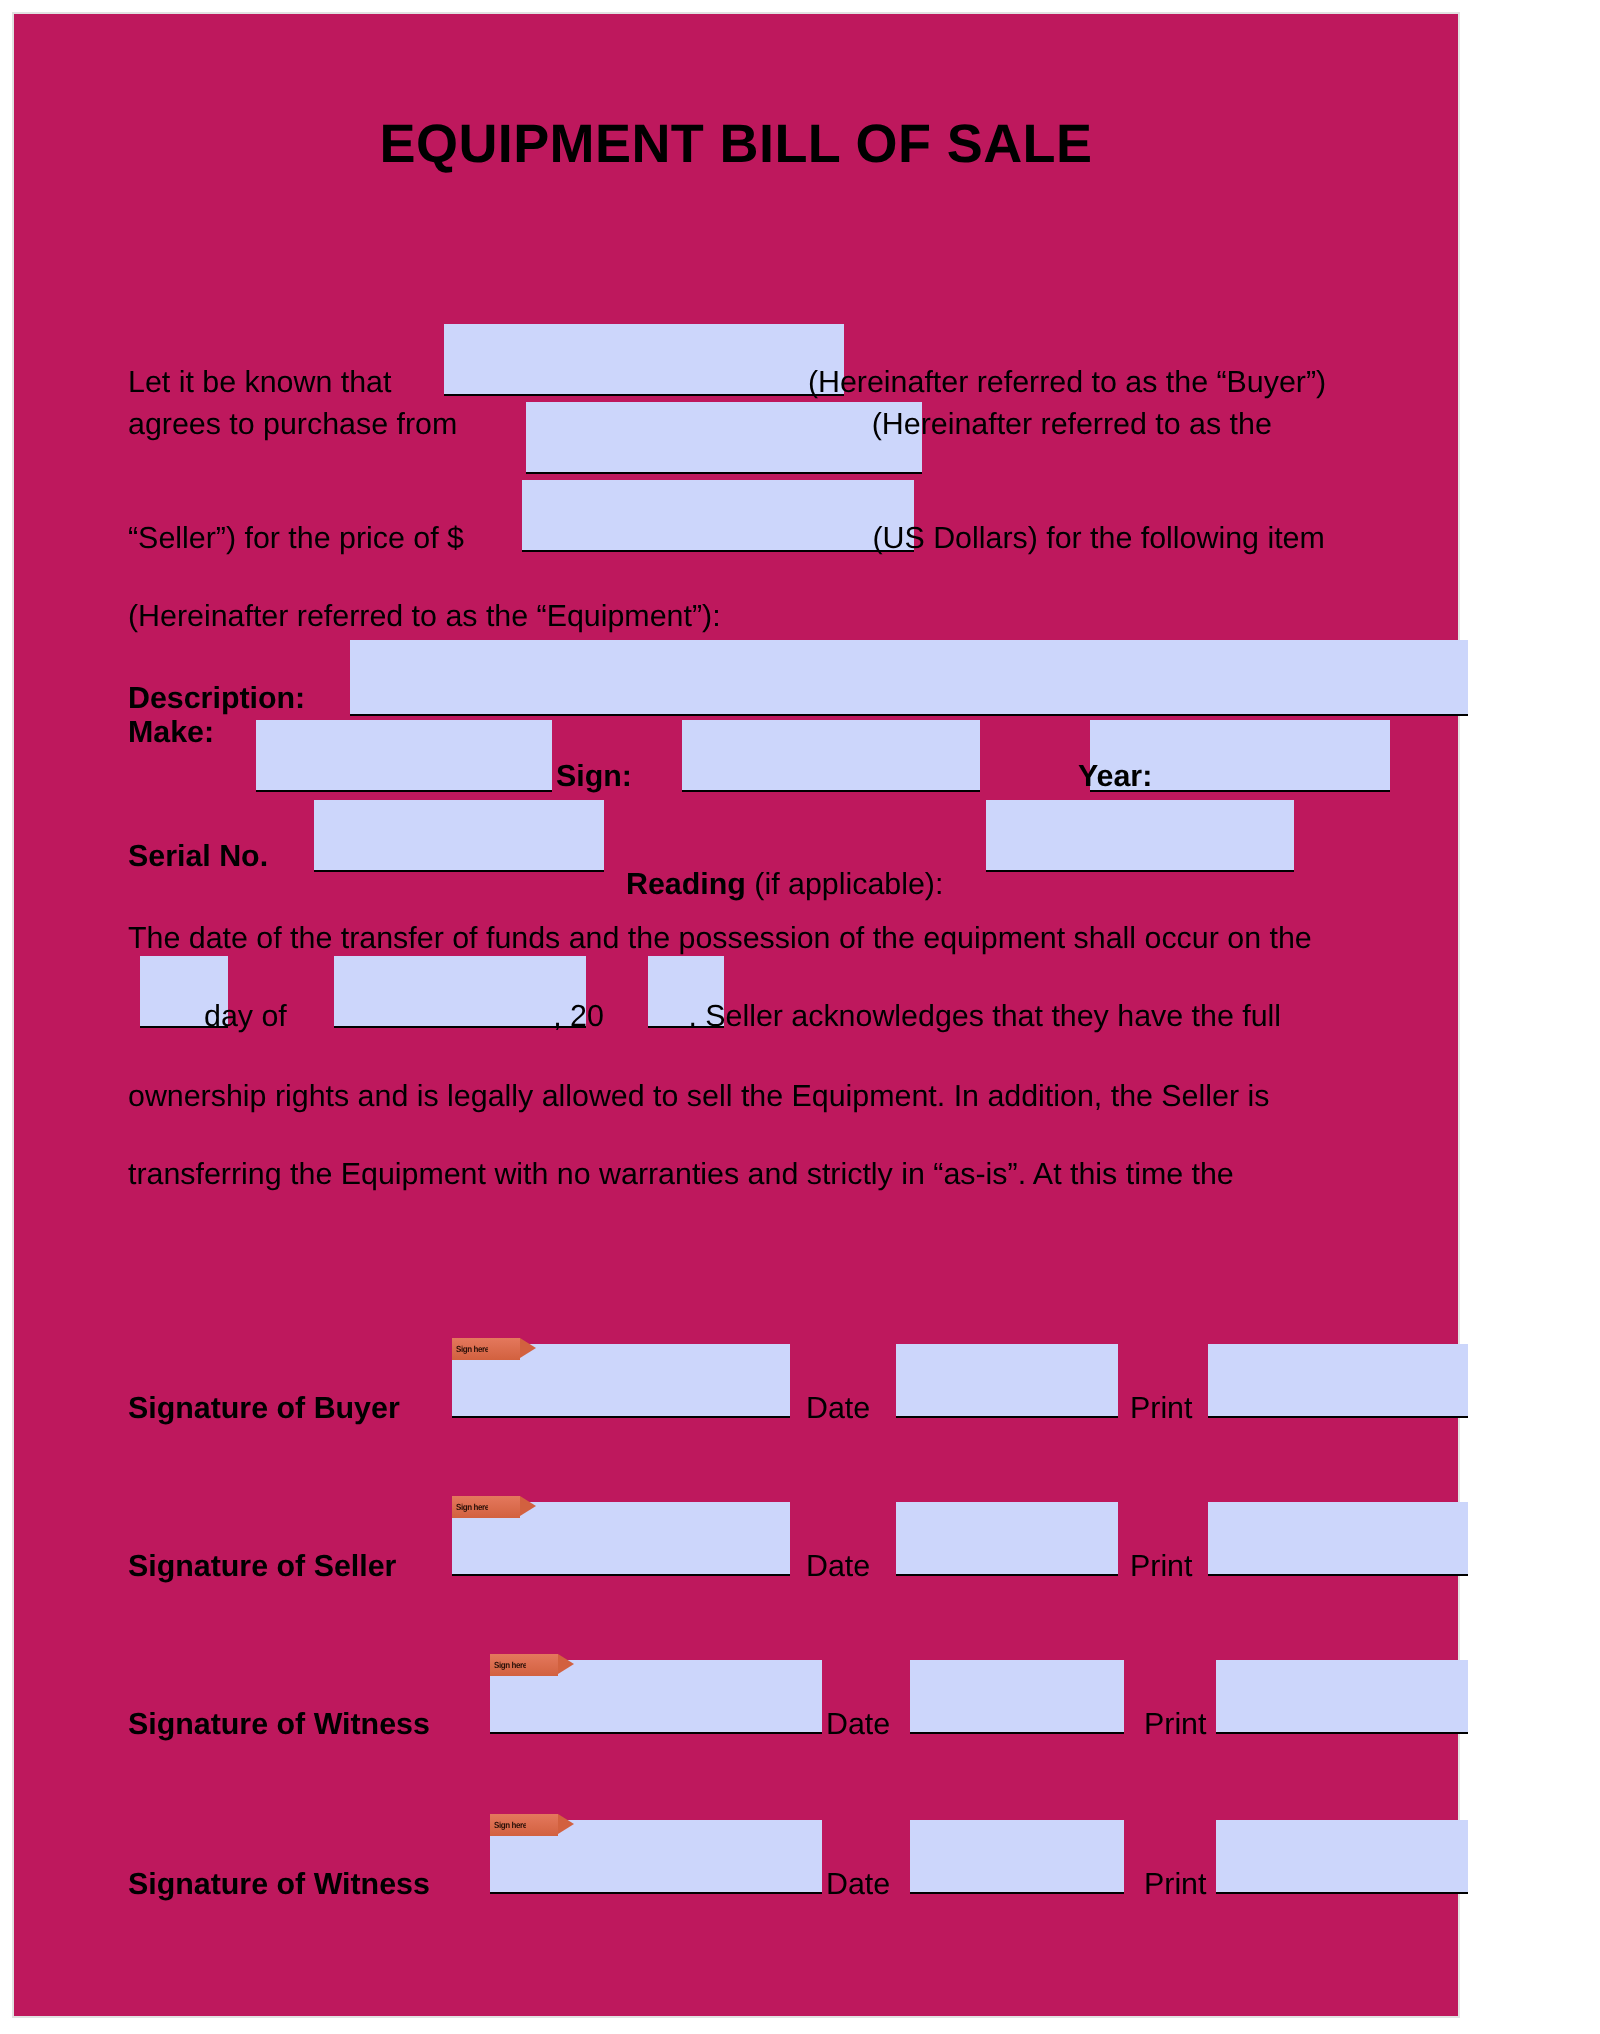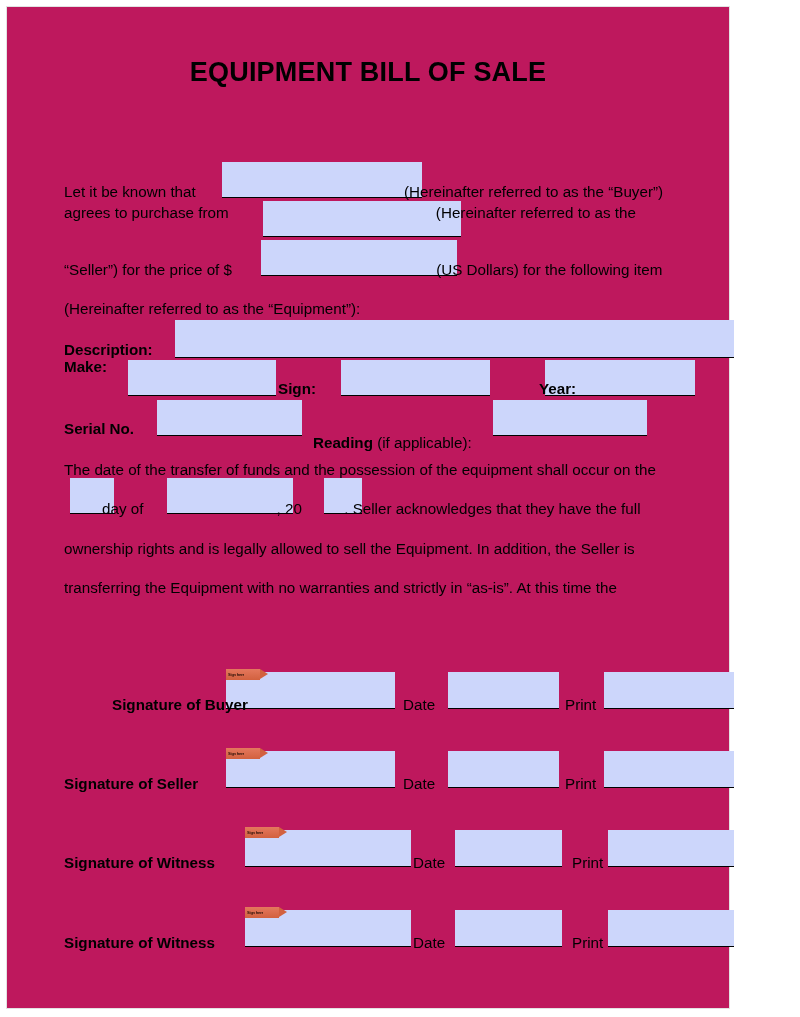--- a/index.html
+++ b/index.html
@@ -153,21 +153,21 @@
   <div class="line" style="top:534px;">ownership rights and is legally allowed to sell the Equipment. In addition, the Seller is</div>
   <div class="line" style="top:573px;">transferring the Equipment with no warranties and strictly in “as-is”. At this time the</div>
 
   <div class="sign-tag" style="left:219px; top:662px;">
     <span class="tag-text">Sign here</span>
     <span class="tip"></span>
   </div>
   <div class="fld" style="left:219px; top:665px; width:169px; height:37px;"></div>
   <div class="fld" style="left:441px; top:665px; width:111px; height:37px;"></div>
   <div class="fld" style="left:597px; top:665px; width:130px; height:37px;"></div>
-  <div class="line bold" style="top:690px;margin-left:48px;">Signature of Buyer</div>
+  <div class="line bold" style="top:690px;">Signature of Buyer</div>
   <div class="line" style="left:396px; top:690px;">Date</div>
   <div class="line" style="left:558px; top:690px;">Print</div>
 
   <div class="sign-tag" style="left:219px; top:741px;">
     <span class="tag-text">Sign here</span>
     <span class="tip"></span>
   </div>
   <div class="fld" style="left:219px; top:744px; width:169px; height:37px;"></div>
   <div class="fld" style="left:441px; top:744px; width:111px; height:37px;"></div>
   <div class="fld" style="left:597px; top:744px; width:130px; height:37px;"></div>

